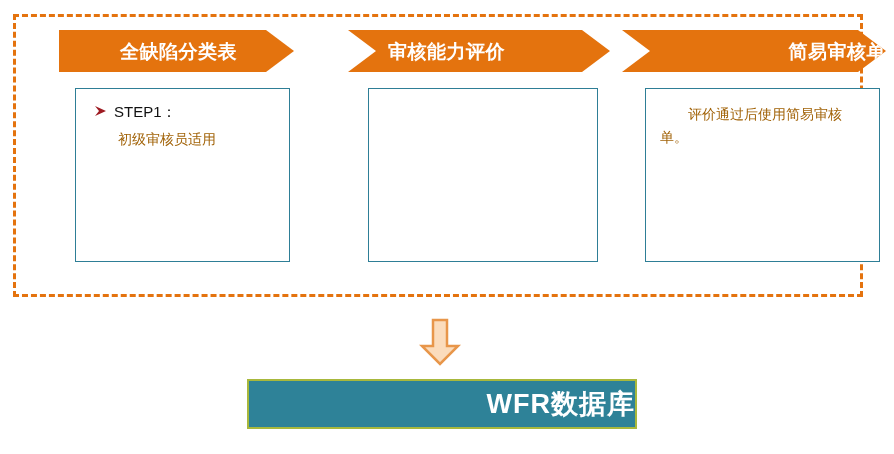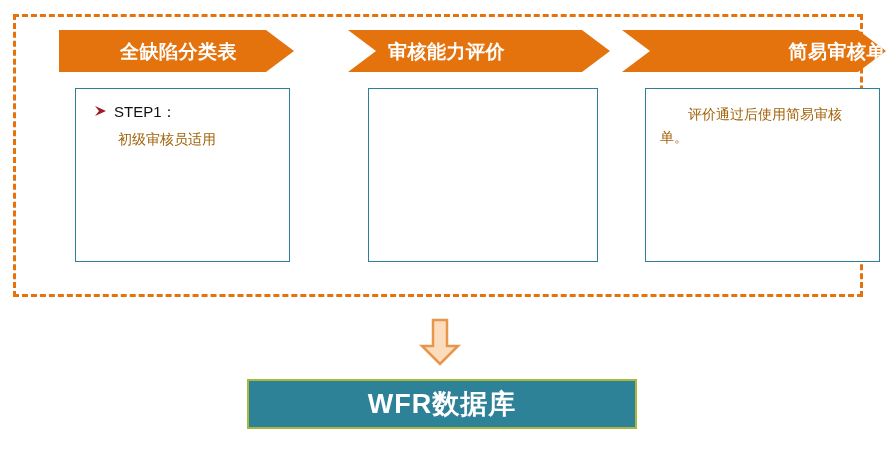--- a/index.html
+++ b/index.html
@@ -125,21 +125,21 @@
     position: absolute;
     left: 247px;
     top: 379px;
     width: 390px;
     height: 50px;
     background: #2E8298;
     border: 2px solid #A8B83C;
     box-sizing: border-box;
     display: flex;
     align-items: center;
-    justify-content: center;
+    justify-content: flex-end;
   }
   #wfr-bar .wfr-label {
     font-size: 27px;
     font-weight: bold;
     color: #FFFFFF;
     letter-spacing: 1px;
   }
 </style>
 </head>
 <body>

